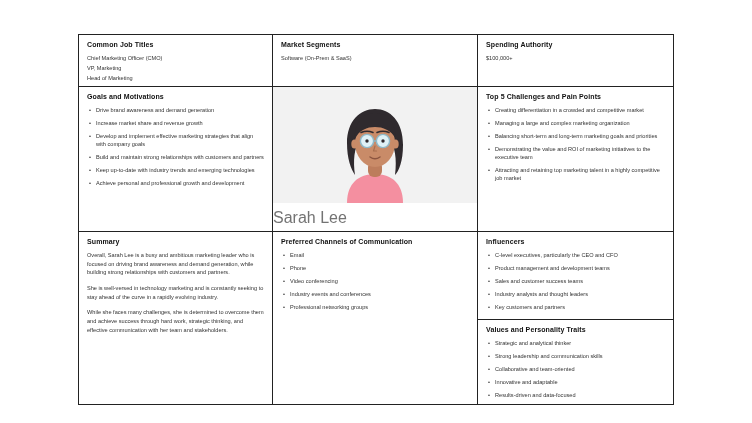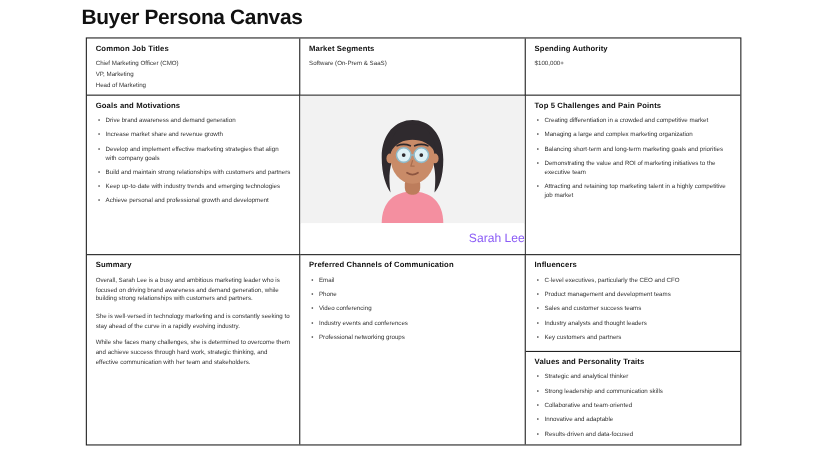--- a/index.html
+++ b/index.html
@@ -122,32 +122,31 @@
     transform: translateX(-50%);
     width: 104px;
     height: 104px;
   }
   .persona-name {
     position: absolute;
     left: 0; right: 0;
     top: 116px;
     height: 29px;
     line-height: 29px;
-    text-align: right;
-    font-size: 11px;
-    color: #8b5cf6;
+    text-align: left;
+    font-size: 16px;
+    color: #737373;
     background: #ffffff;
   }
 </style>
 </head>
 <body>
 
 <div class="page">
 
-  <div class="title">Buyer Persona Canvas</div>
 
   <div class="canvas">
 
     <div class="cell b-r b-b" id="cell-job-titles">
       <div class="cell-h">Common Job Titles</div>
       <div class="plain">Chief Marketing Officer (CMO)</div>
       <div class="plain">VP, Marketing</div>
       <div class="plain">Head of Marketing</div>
     </div>
 

